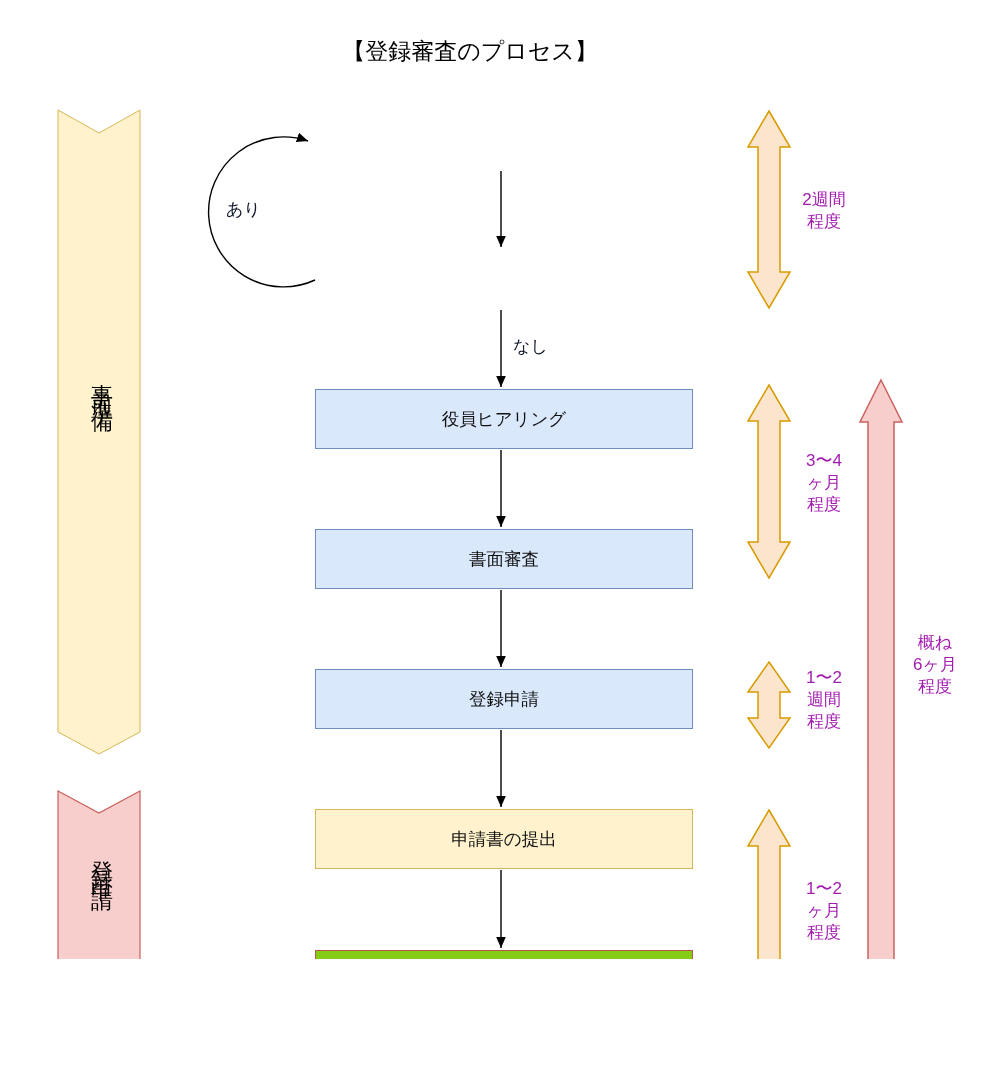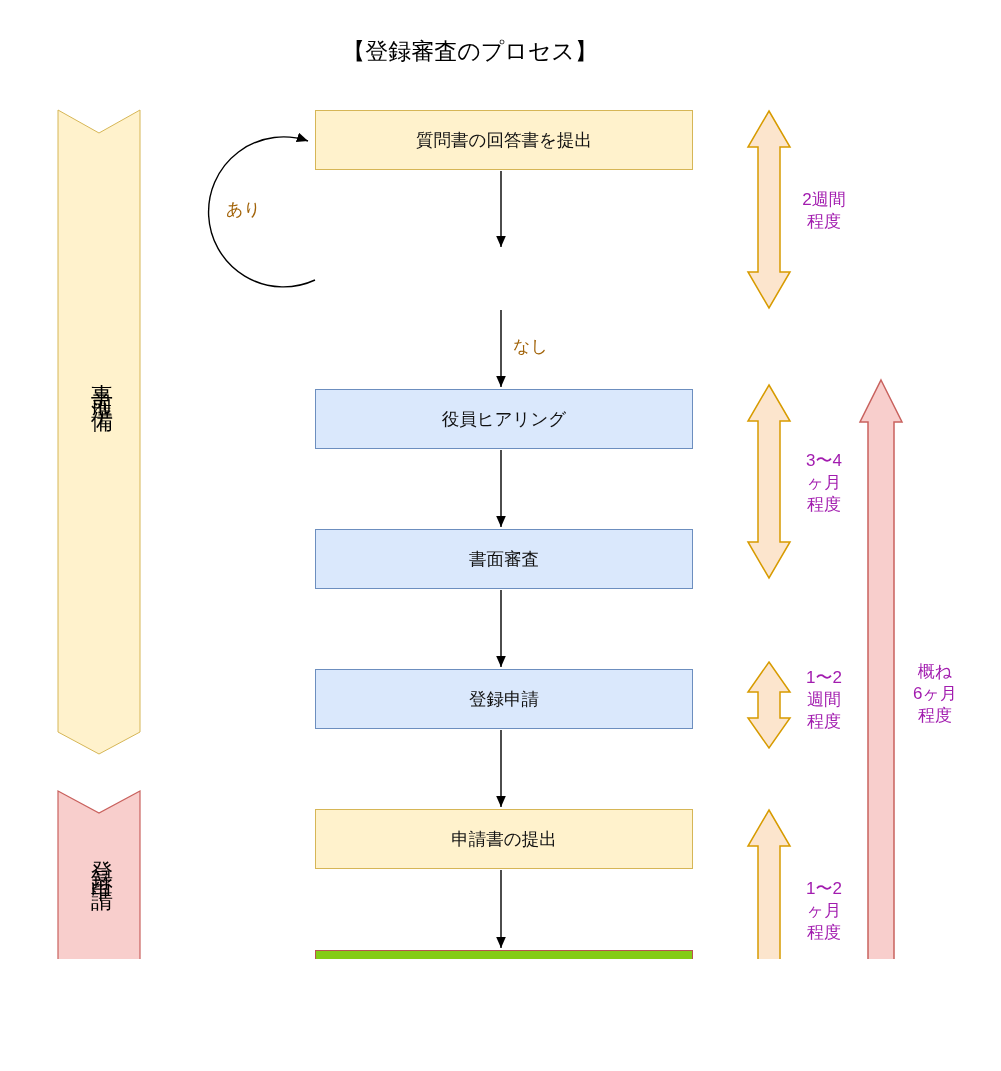--- a/index.html
+++ b/index.html
@@ -42,21 +42,21 @@
     left: 87px;
     writing-mode: vertical-rl;
     text-orientation: upright;
     letter-spacing: 0.42em;
     font-size: 22px;
     color: #000;
   }
   .branch {
     position: absolute;
     font-size: 17px;
-    color: #a16207;
+    color: #0f172a;
   }
   .dur {
     position: absolute;
     width: 72px;
     text-align: center;
     font-size: 17px;
     line-height: 22px;
     color: #a21caf;
   }
   .dur span { display: block; }
@@ -91,23 +91,20 @@
     <polygon points="769,810 790,846 780,846 780,972 790,972 769,1008 748,972 758,972 758,846 748,846" fill="#FCE5CD" stroke="#D79B00" stroke-width="1.5"></polygon>
 
     <polygon points="881,380 902,422 894,422 894,968 902,968 881,1010 860,968 868,968 868,422 860,422" fill="#F8CECC" stroke="#C9625E" stroke-width="1.5"></polygon>
   </svg>
 
   <div class="title">【登録審査のプロセス】</div>
 
   <div class="vlabel" style="top:366px;">事前準備</div>
   <div class="vlabel" style="top:843px;">登録申請</div>
 
-  <div class="box yellow" style="top:110px;">
-    <span>質問書の回答書を提出</span>
-  </div>
   <div class="box blue" style="top:389px;">
     <span>役員ヒアリング</span>
   </div>
   <div class="box blue" style="top:529px;">
     <span>書面審査</span>
   </div>
   <div class="box blue" style="top:669px;">
     <span>登録申請</span>
   </div>
   <div class="box yellow" style="top:809px;">
@@ -132,19 +129,19 @@
   <div class="dur" style="left:788px; top:667px;">
     <span>1〜2</span>
     <span>週間</span>
     <span>程度</span>
   </div>
   <div class="dur" style="left:788px; top:878px;">
     <span>1〜2</span>
     <span>ヶ月</span>
     <span>程度</span>
   </div>
-  <div class="dur" style="left:899px; top:661px;">
+  <div class="dur" style="left:899px; top:632px;">
     <span>概ね</span>
     <span>6ヶ月</span>
     <span>程度</span>
   </div>
 
 </div>
 
 </body></html>

